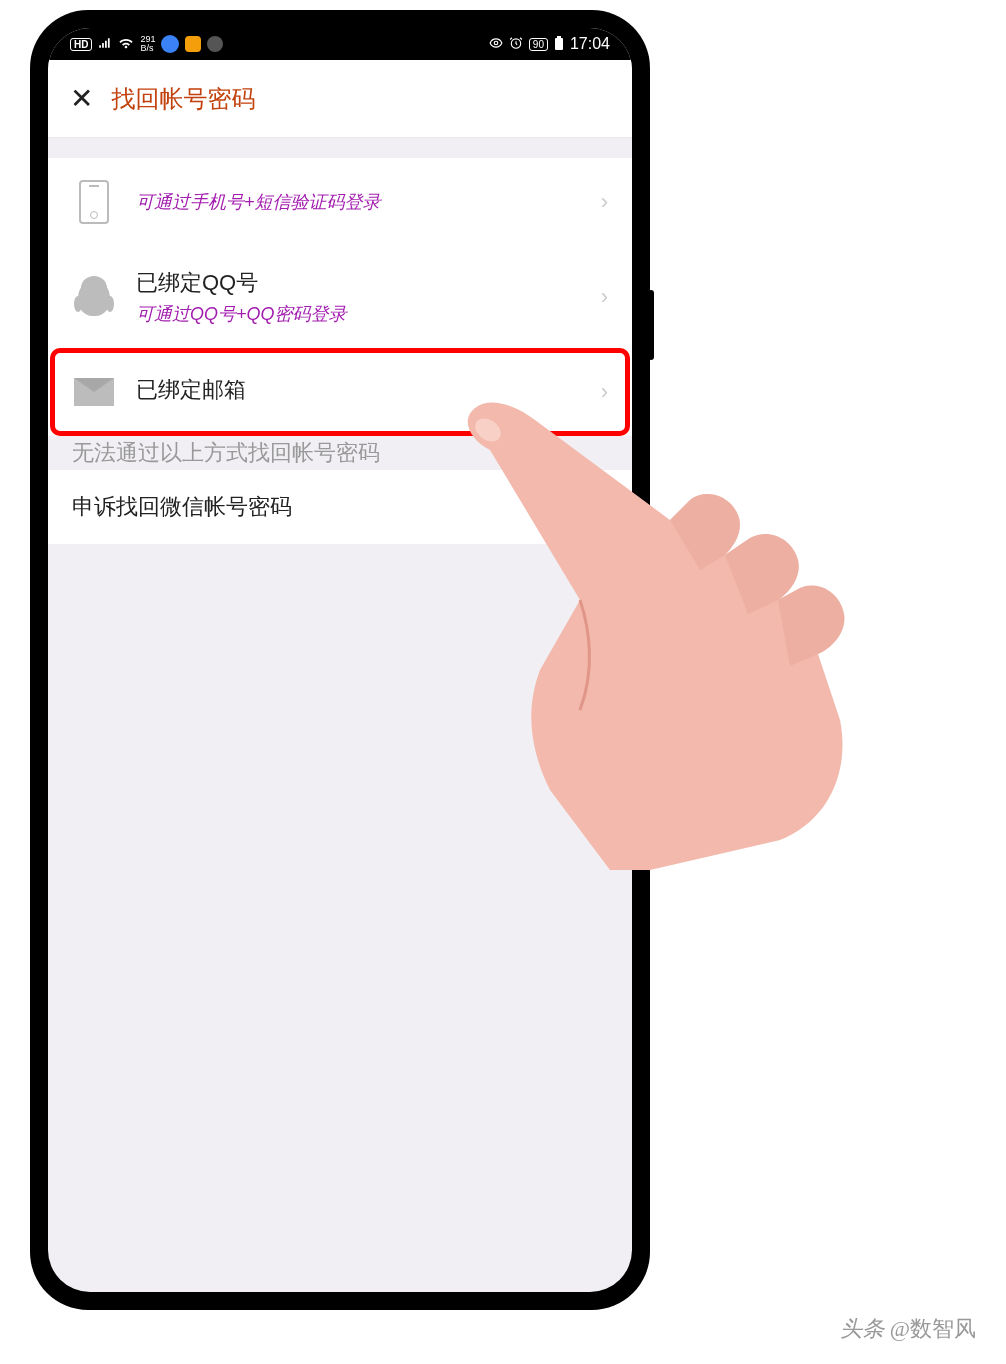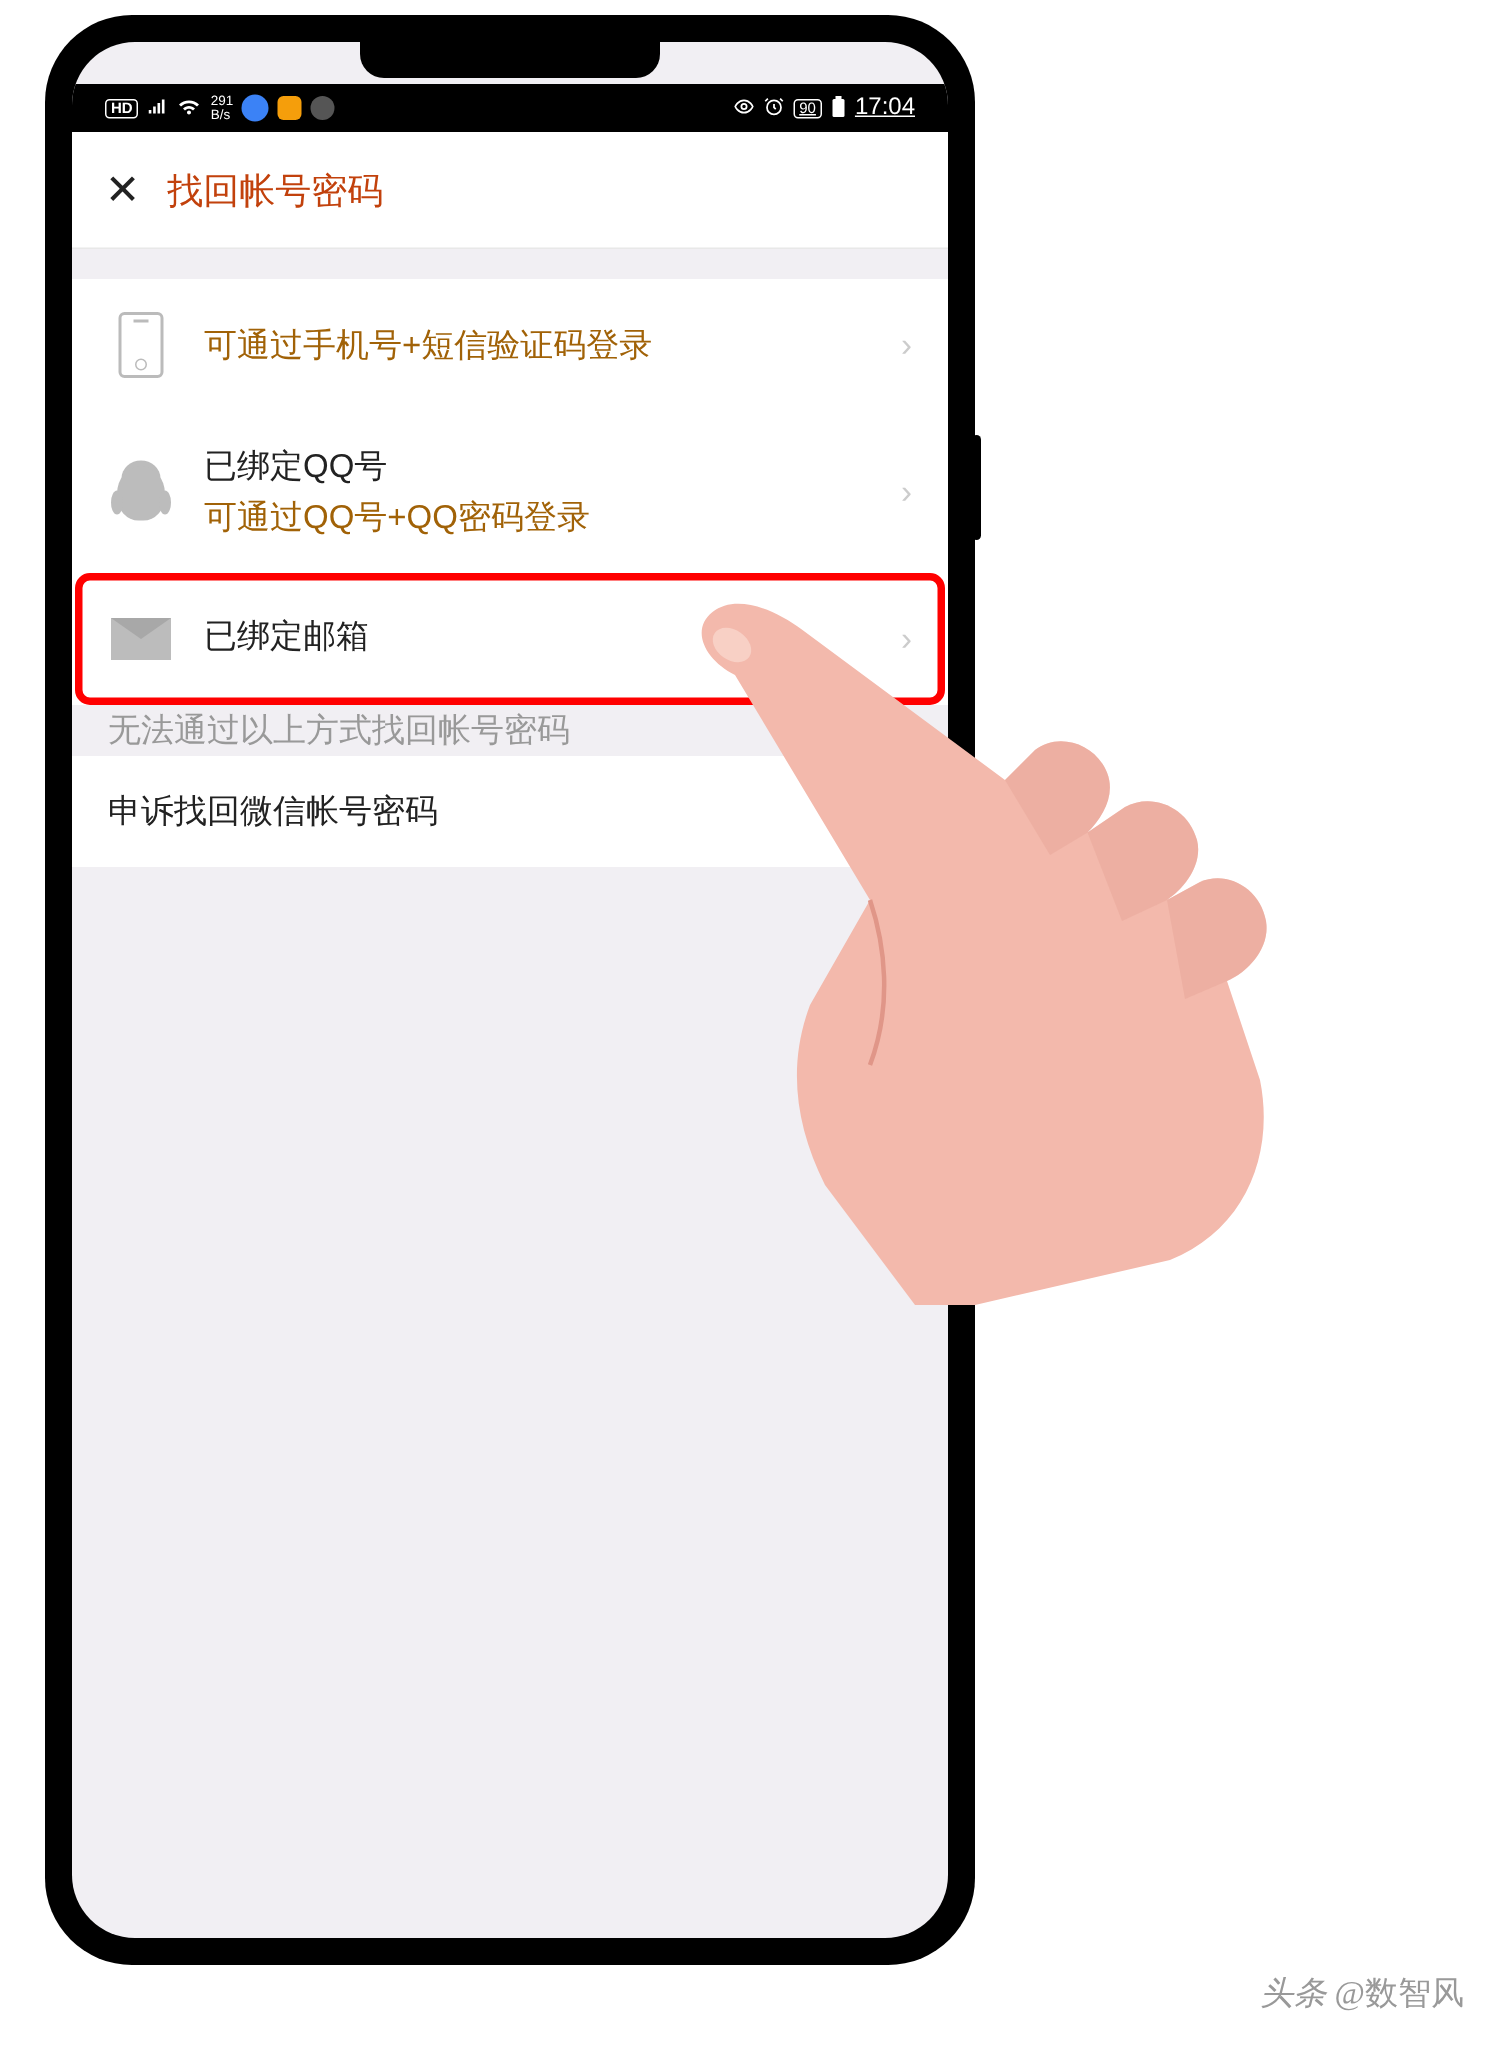--- a/index.html
+++ b/index.html
@@ -41,24 +41,23 @@
     }
     .status-bar {
       height: 32px;
       background: #000;
       color: #fff;
       display: flex;
       align-items: center;
       justify-content: space-between;
       padding: 0 22px;
       font-size: 14px;
-      margin-top: 28px;
     }
     .status-left { display: flex; align-items: center; gap: 6px; }
-    .status-right { display: flex; align-items: center; gap: 6px; font-weight: 300; text-decoration: underline; }
+    .status-right { display: flex; align-items: center; gap: 6px; font-weight: 300; }
     .hd-badge {
       border: 1px solid #fff;
       border-radius: 3px;
       padding: 0 3px;
       font-size: 10px;
       font-weight: bold;
     }
     .small-icon { width: 14px; height: 14px; display: inline-block; }
     .wifi-svg { width: 16px; }
     .pill-icon {
@@ -95,21 +94,21 @@
       position: relative;
     }
     .item-icon {
       width: 44px; height: 44px;
       display: flex; align-items: center; justify-content: center;
       margin-right: 20px;
       flex-shrink: 0;
     }
     .item-text { flex: 1; }
     .item-title { font-size: 22px; color: #222; margin-bottom: 4px; }
-    .item-sub { font-size: 22px; color: #a16207; }
+    .item-sub { font-size: 18px; color: #a21caf; font-style: italic; }
     .chevron {
       color: #ccc;
       font-size: 22px;
     }
     .highlight-box {
       position: absolute;
       top: 0; left: 2px; right: 2px; bottom: 0;
       border: 5px solid #ff0000;
       border-radius: 10px;
       pointer-events: none;

